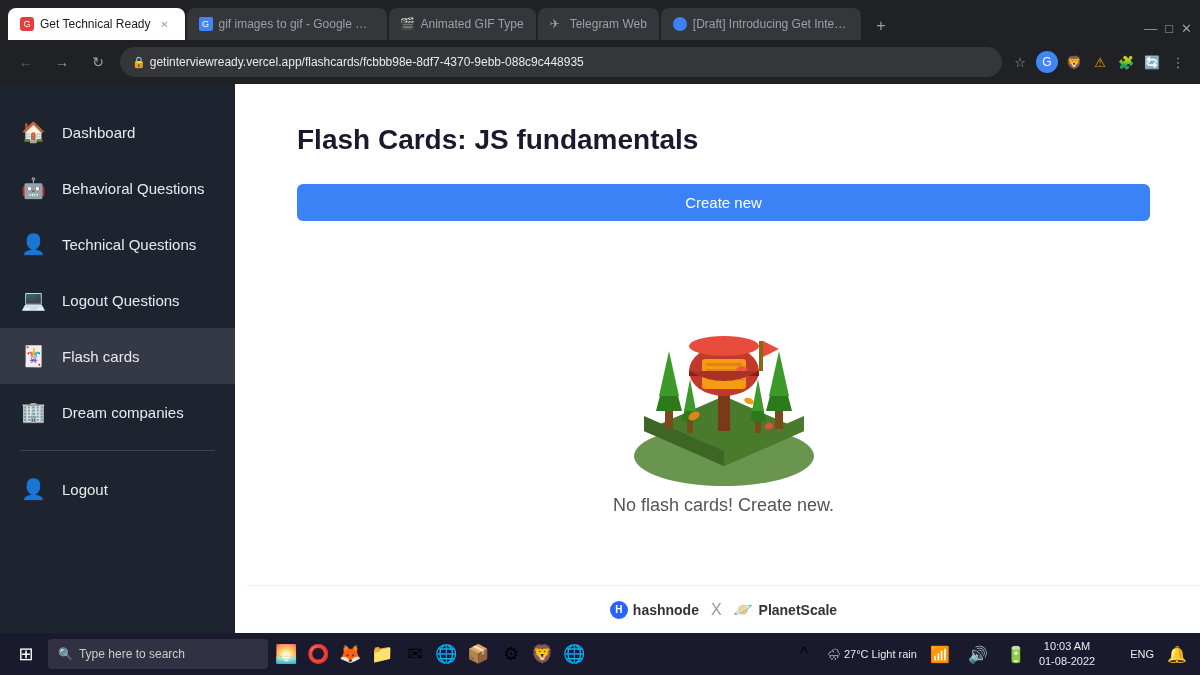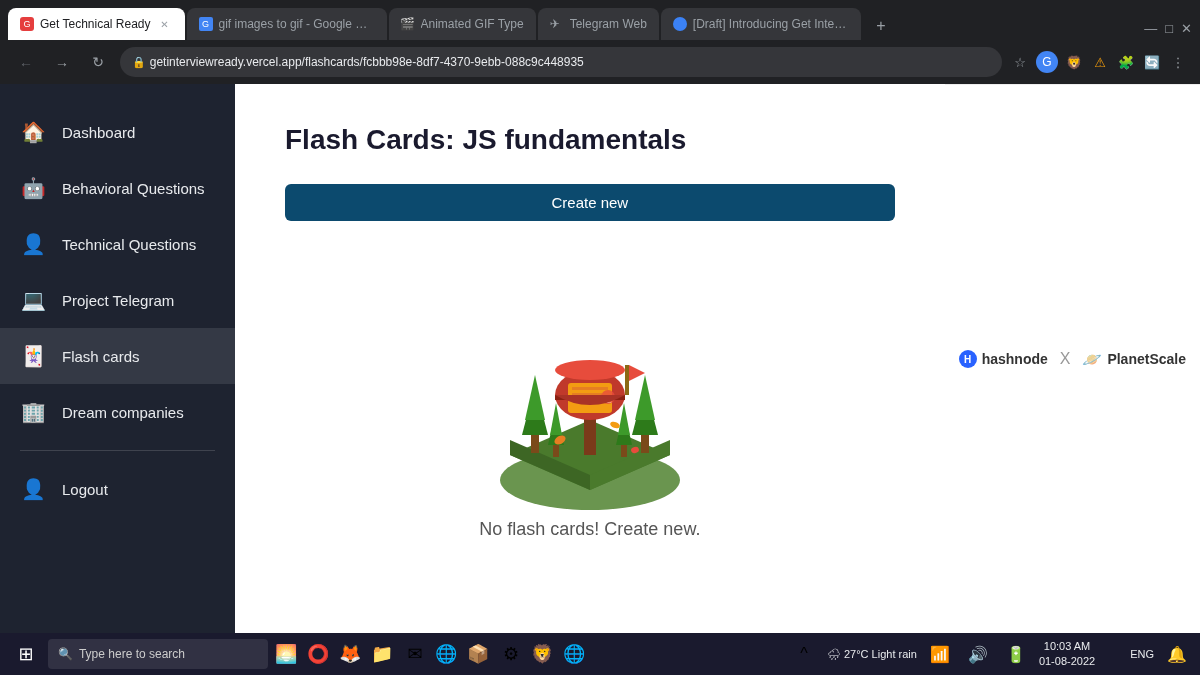--- a/index.html
+++ b/index.html
@@ -32,21 +32,21 @@
     .sidebar { width: 235px; background: #1e2330; color: #e8eaed; flex-shrink: 0; display: flex; flex-direction: column; padding: 20px 0; }
     .sidebar-item { display: flex; align-items: center; gap: 14px; padding: 14px 20px; cursor: pointer; transition: background 0.15s; }
     .sidebar-item.active { background: rgba(255,255,255,0.1); }
     .sidebar-icon { width: 28px; height: 28px; display: flex; align-items: center; justify-content: center; font-size: 20px; flex-shrink: 0; }
     .sidebar-label { font-size: 15px; color: #e8eaed; }
     .sidebar-divider { border: none; border-top: 1px solid rgba(255,255,255,0.15); margin: 10px 20px; }
 
     
     .main-content { flex: 1; background: #fff; overflow-y: auto; padding: 40px 50px; display: flex; flex-direction: column; }
     .page-title { font-size: 28px; font-weight: 700; color: #1a1a2e; margin-bottom: 28px; }
-    .create-btn { background: #0c4a6e; color: #fff; border: none; border-radius: 6px; padding: 10px 22px; font-size: 15px; font-weight: 500; cursor: pointer; display: inline-block; }
+    .create-btn { background: #3b82f6; color: #fff; border: none; border-radius: 6px; padding: 10px 22px; font-size: 15px; font-weight: 500; cursor: pointer; display: inline-block; }
 
     .empty-state { display: flex; flex-direction: column; align-items: center; justify-content: center; flex: 1; gap: 4px; margin-top: 20px; }
 
     
     .empty-text { font-size: 18px; color: #555; }
 
     
     .footer { display: flex; align-items: center; justify-content: center; gap: 12px; padding: 14px; background: #fff; border-top: 1px solid #eee; font-size: 14px; color: #333; }
     .footer-brand { display: flex; align-items: center; gap: 5px; font-weight: 600; }
     .footer-x { color: #999; font-size: 16px; }
@@ -126,38 +126,38 @@
     <div class="sidebar-item">
       <div class="sidebar-icon">🤖</div>
       <span class="sidebar-label">Behavioral Questions</span>
     </div>
     <div class="sidebar-item">
       <div class="sidebar-icon">👤</div>
       <span class="sidebar-label">Technical Questions</span>
     </div>
     <div class="sidebar-item">
       <div class="sidebar-icon">💻</div>
-      <span class="sidebar-label">Project Telegram</span>
+      <span class="sidebar-label">Logout Questions</span>
     </div>
     <div class="sidebar-item active">
       <div class="sidebar-icon">🃏</div>
       <span class="sidebar-label">Flash cards</span>
     </div>
     <div class="sidebar-item">
       <div class="sidebar-icon">🏢</div>
       <span class="sidebar-label">Dream companies</span>
     </div>
     <hr class="sidebar-divider">
     <div class="sidebar-item">
       <div class="sidebar-icon">👤</div>
       <span class="sidebar-label">Logout</span>
     </div>
   </nav>
 
-  <div style="flex:1;display:flex;overflow:hidden;">
+  <div style="flex:1;display:flex;flex-direction:column;overflow:hidden;margin-left:12px;">
     <div class="main-content">
       <h1 class="page-title">Flash Cards: JS fundamentals</h1>
       <button class="create-btn">Create new</button>
 
       <div class="empty-state">
 
         <svg width="260" height="220" viewBox="0 0 260 220" xmlns="http://www.w3.org/2000/svg">
 
           <ellipse cx="130" cy="185" rx="90" ry="30" fill="#5a8a3c" opacity="0.9"></ellipse>
 

